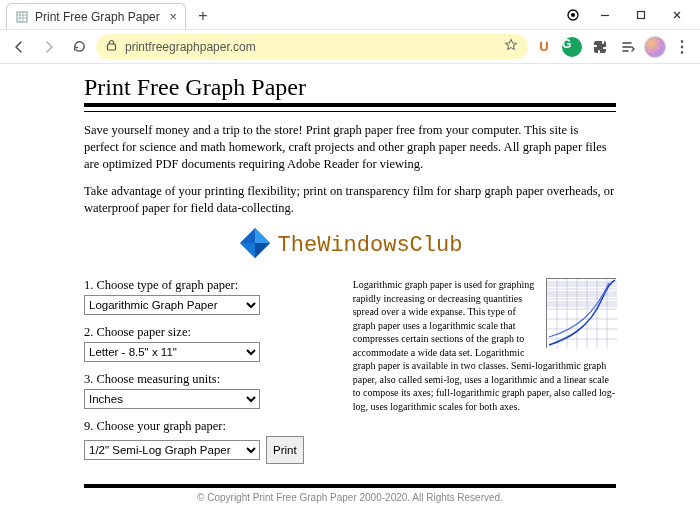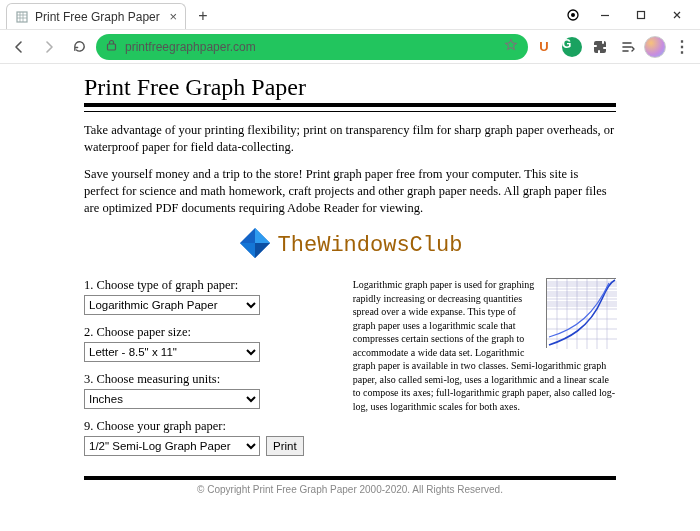--- a/index.html
+++ b/index.html
@@ -84,21 +84,21 @@
     background:#fff;
   }
   .nav-btn {
     width:26px; height:26px;
     display:flex; align-items:center; justify-content:center;
     color:#555; border-radius:50%;
   }
   .omnibox {
     flex:1;
     height:26px;
-    background:#22c55e;
+    background:#fef9c3;
     border-radius:13px;
     display:flex; align-items:center;
     padding:0 10px;
     gap:8px;
     color:#333;
     font-size:12px;
   }
   .lock { color:#555; }
   .url { flex:1; white-space:nowrap; overflow:hidden; text-overflow:ellipsis; color:#555;}
   .star { color:#777; }
@@ -177,21 +177,21 @@
     font-family: Arial, sans-serif;
     font-size:11.5px;
     height:20px;
     width:176px;
     background:#fff;
     border:1px solid #888;
   }
   button.ui-btn {
     font-family: Arial, sans-serif;
     font-size:11.5px;
-    height:20px;
+    height:28px;
     padding:0 6px;
     background:#efefef;
     border:1px solid #888;
     cursor:pointer;
   }
 
   .graph-thumb {
     float:right;
     width:70px; height:70px;
     margin: 0 0 4px 8px;
@@ -300,22 +300,22 @@
   <div class="avatar"></div>
   <div class="ext-icon kebab">⋮</div>
 </div>
 
 <div class="page">
   <h1 class="page-title">Print Free Graph Paper</h1>
   <hr class="thick-rule">
   <hr class="thin-rule">
 
   <div class="intro">
+    <p>Save yourself money and a trip to the store! Print graph paper free from your computer. This site is perfect for science and math homework, craft projects and other graph paper needs. All graph paper files are optimized PDF documents requiring Adobe Reader for viewing.</p>
     <p>Take advantage of your printing flexibility; print on transparency film for sharp graph paper overheads, or waterproof paper for field data-collecting.</p>
-    <p>Save yourself money and a trip to the store! Print graph paper free from your computer. This site is perfect for science and math homework, craft projects and other graph paper needs. All graph paper files are optimized PDF documents requiring Adobe Reader for viewing.</p>
   </div>
 
   <div class="brand-row">
     <span>
       <svg width="34" height="34" viewBox="0 0 34 34">
         <polygon points="17,2 32,17 17,32 2,17" fill="#1363c6"></polygon>
         <polygon points="17,2 32,17 17,17" fill="#2e9bf0"></polygon>
         <polygon points="17,17 32,17 17,32" fill="#0b4fa3"></polygon>
         <polygon points="2,17 17,17 17,32" fill="#1476d6"></polygon>
       </svg>

